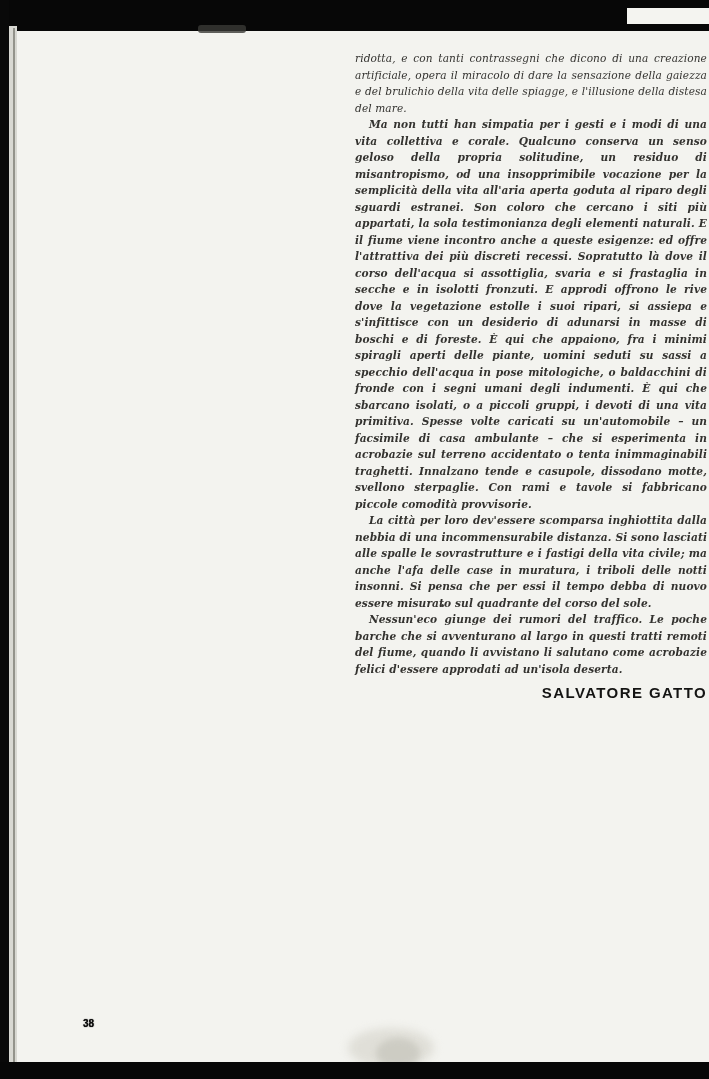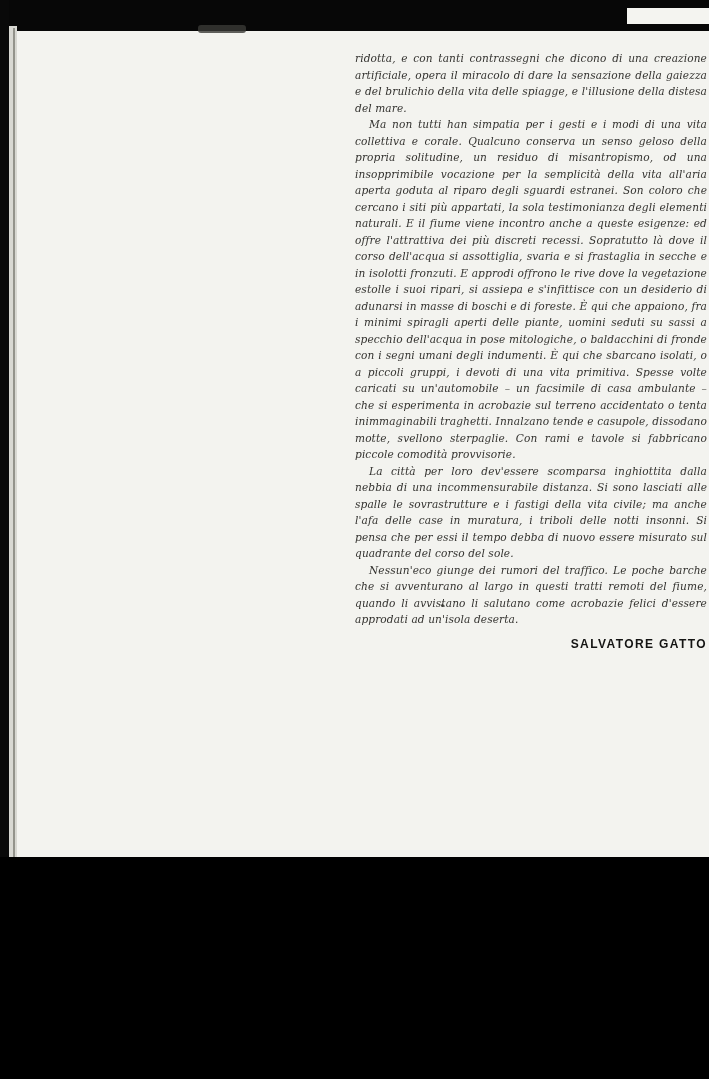--- a/index.html
+++ b/index.html
@@ -1,39 +1,39 @@
 <!DOCTYPE html>
 <html><head>
 <meta charset="utf-8">
 <style>
   html,body{margin:0;padding:0;background:#000;}
-  #scan{position:relative;width:709px;height:857px;background:#060606;overflow:hidden;
+  #scan{position:relative;width:709px;height:1079px;background:#060606;overflow:hidden;
         font-family:"DejaVu Serif", serif;}
   
   .band-top{position:absolute;left:0;top:0;width:709px;height:31px;background:#070707;z-index:3;}
   .band-top-smudge{position:absolute;left:198px;top:25px;width:48px;height:8px;background:#3a3a36;z-index:4;opacity:.8;border-radius:3px;}
   .corner-tab{position:absolute;left:627px;top:8px;width:82px;height:16px;background:#f4f4f0;z-index:5;}
   .band-bottom{position:absolute;left:0;top:1062px;width:709px;height:17px;background:#070707;z-index:6;}
   .spine-strip{position:absolute;left:0;top:0;width:9px;height:1079px;background:#090909;z-index:4;}
   .page-edge{position:absolute;left:9px;top:26px;width:8px;height:1040px;background:#d8d8d2;z-index:3;}
   .page-edge-line{position:absolute;left:13px;top:28px;width:2px;height:1036px;background:#6e6e66;opacity:.65;z-index:4;}
   
   .sheet{position:absolute;left:9px;top:28px;width:700px;height:1036px;background:#f3f3ef;z-index:2;}
   .photo{position:absolute;box-shadow:0 0 0 1px rgba(0,0,0,.25);}
   .photo-top{left:97px;top:59px;width:241px;height:518px;}
   .photo-bottom{left:97px;top:637px;width:606px;height:366px;}
   .photo svg{display:block;width:100%;height:100%;}
   
   .article{position:absolute;left:355px;top:50px;width:352px;z-index:5;
            font-style:italic;font-size:10.6px;line-height:16.5px;color:#33322f;
            text-align:justify;letter-spacing:.1px;}
   .article p{margin:0;}
-  .article p.indent{text-indent:14px;}
+  .article p.indent{text-indent:14px;font-weight:bold;}
   .byline{margin-top:8px;text-align:right;font-family:"Liberation Sans", sans-serif;
-          font-style:normal;font-weight:bold;font-size:12px;letter-spacing:1.4px;color:#141413;}
+          font-style:normal;font-weight:bold;font-size:15px;letter-spacing:1.4px;color:#141413;}
   .page-number{position:absolute;left:83px;top:1018px;z-index:5;
                font-family:"Liberation Sans", sans-serif;font-weight:bold;
                font-size:10px;color:#0c0c0c;text-shadow:0 0 1px #0c0c0c;}
   .ink-speck{position:absolute;left:441px;top:604px;width:3px;height:3px;background:#3c3c38;border-radius:50%;z-index:5;}
   .stain{position:absolute;left:338px;top:1022px;width:110px;height:52px;z-index:5;pointer-events:none;}
   .stain .s1{position:absolute;left:10px;top:6px;width:86px;height:40px;background:#e0dfd8;border-radius:50%;filter:blur(4px);}
   .stain .s2{position:absolute;left:38px;top:16px;width:44px;height:30px;background:#c9c8bf;border-radius:50%;filter:blur(3px);opacity:.8;}
 </style>
 </head>
 <body>

